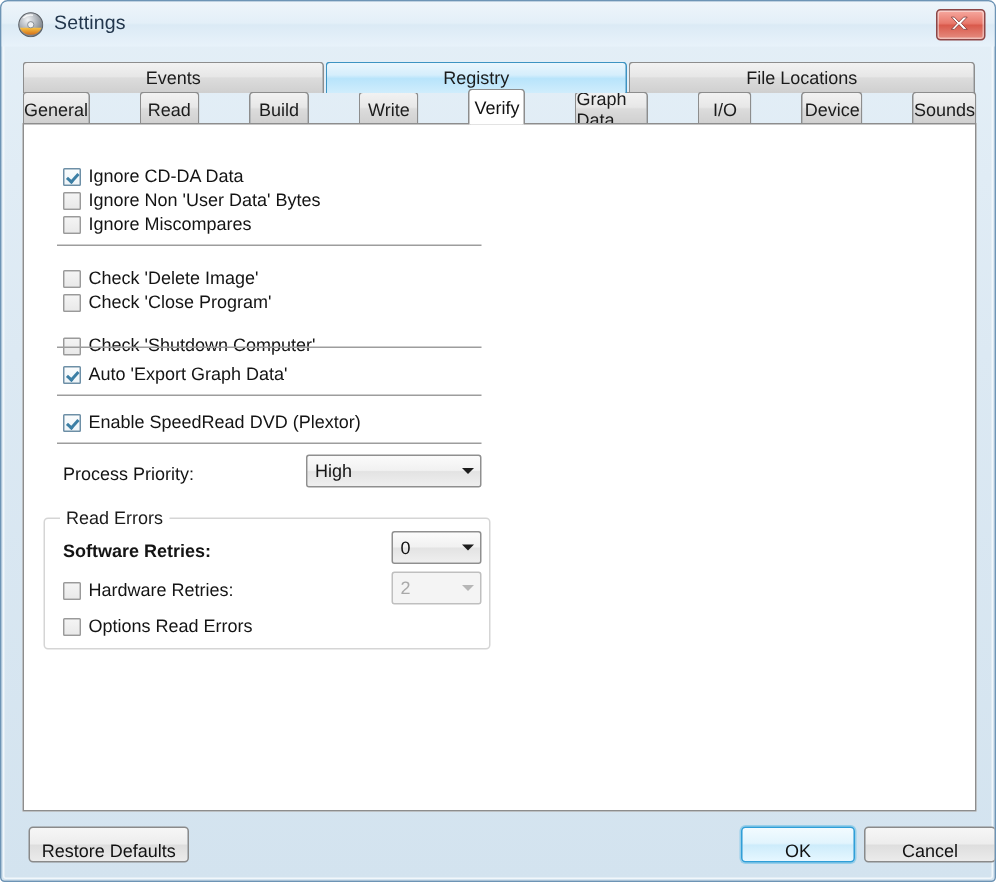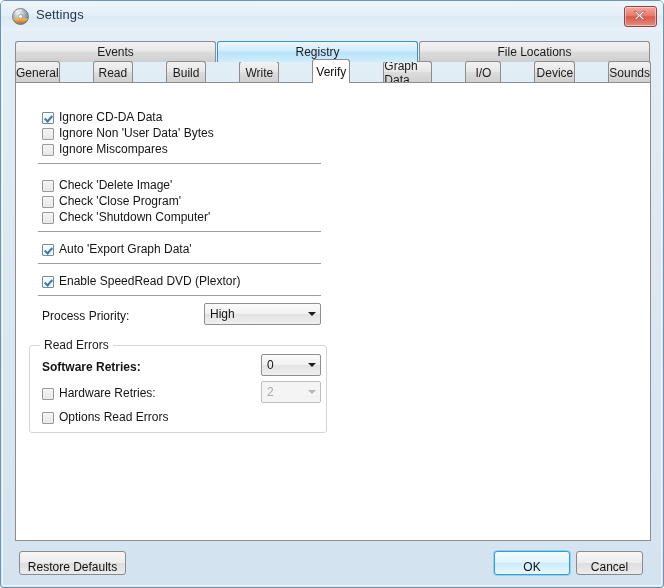--- a/index.html
+++ b/index.html
@@ -240,21 +240,21 @@
     color: #111111;
     cursor: default;
   }
   .btn.default-btn {
     border: 1px solid #2f9fd8;
     background: linear-gradient(to bottom, #f2fbff 0%, #e2f4fd 46%, #cdecfb 52%, #e6f7ff 100%);
     box-shadow: 0 0 0 1px rgba(98,190,230,0.55);
   }
   #btn-restore { left: 18px; top: 550px; width: 107px; }
   #btn-ok     { left: 493px; top: 550px; width: 76px; }
-  #btn-cancel { left: 575px; top: 550px; width: 67px; }
+  #btn-cancel { left: 575px; top: 550px; width: 88px; }
 </style>
 </head>
 <body>
 
 <div id="window">
   <div id="window-inner-edge"></div>
 
   <div id="titlebar">
     <div id="app-icon">
       <svg width="17" height="17" viewBox="0 0 17 17">
@@ -346,21 +346,21 @@
     <div class="sep" style="left:22px; top:80px; width:283px;"></div>
 
     <div class="chk-row" style="left:26px; top:93px;">
       <span class="chkbox"></span>
       <span class="chk-label">Check 'Delete Image'</span>
     </div>
     <div class="chk-row" style="left:26px; top:109px;">
       <span class="chkbox"></span>
       <span class="chk-label">Check 'Close Program'</span>
     </div>
-    <div class="chk-row" style="left:26px; top:125px;">
+    <div class="chk-row" style="left:26px; top:138px;">
       <span class="chkbox"></span>
       <span class="chk-label">Check 'Shutdown Computer'</span>
     </div>
 
     <div class="sep" style="left:22px; top:148px; width:283px;"></div>
 
     <div class="chk-row" style="left:26px; top:157px;">
       <span class="chkbox checked"></span>
       <span class="chk-label">Auto 'Export Graph Data'</span>
     </div>

